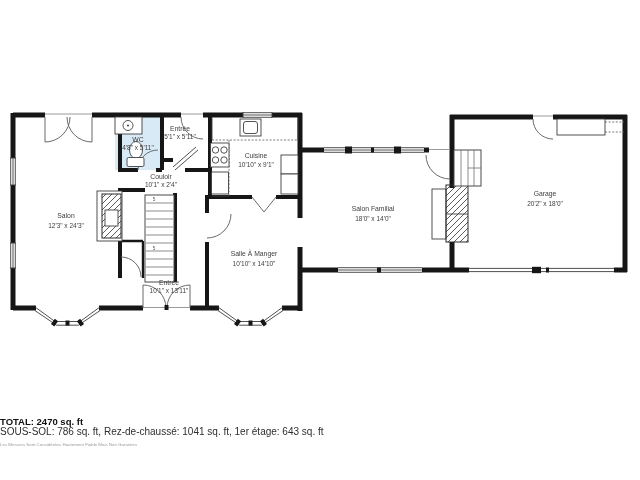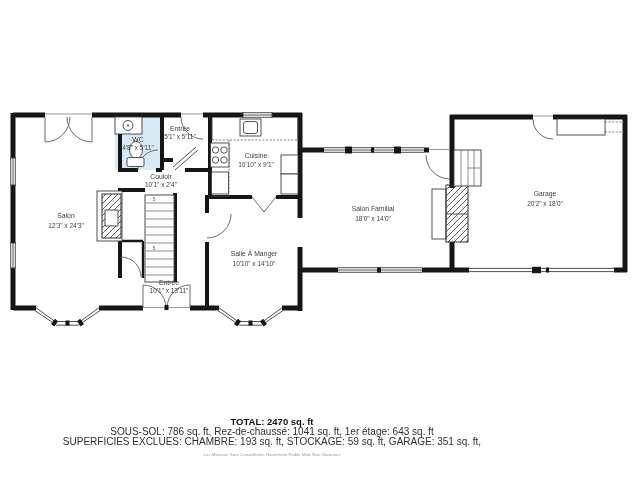--- a/index.html
+++ b/index.html
@@ -23,21 +23,21 @@
   .sill{stroke:#9a9a9a;stroke-width:1;fill:none;}
   .fixture{stroke:#3f3f3f;stroke-width:0.9;fill:#fff;}
   .fixture-dash{stroke:#5a5a5a;stroke-width:0.8;fill:none;stroke-dasharray:2,1.6;}
   .hatched{fill:url(#hatch);stroke:#2a2a2a;stroke-width:1;}
   .tread{stroke:#6f6f6f;stroke-width:0.8;fill:none;}
   .stairbox{stroke:#4a4a4a;stroke-width:1;fill:#fff;}
   .room-label{font-size:6.8px;fill:var(--labeltext);text-anchor:middle;}
   .room-dims{font-size:6.5px;fill:var(--labeltext);text-anchor:middle;}
   .stair-num{font-size:4.6px;fill:#555;text-anchor:middle;}
   
-  #footer{position:absolute;left:0;top:416px;width:544px;text-align:center;color:#2e2e2e;}
+  #footer{position:absolute;left:0;top:416px;width:544px;text-align:left;color:#2e2e2e;}
   .f-total{font-size:9.5px;font-weight:bold;color:#111;line-height:11px;}
   .f-line{font-size:10px;line-height:10.2px;}
   .f-disclaimer{font-size:4.4px;color:#9a9a9a;margin-top:5px;line-height:6px;}
 </style>
 </head>
 <body>
 
 <svg id="plan-svg" width="640" height="480" viewBox="0 0 640 480">
   <defs>
     <pattern id="hatch" patternUnits="userSpaceOnUse" width="6" height="6">
@@ -254,15 +254,14 @@
   </g>
   <g>
     <text class="room-label" x="545" y="196">Garage</text>
     <text class="room-dims" x="545" y="206">20'2" x 18'0"</text>
   </g>
 </svg>
 
 <div id="footer">
   <div class="f-total">TOTAL: 2470 sq. ft</div>
   <div class="f-line">SOUS-SOL: 786 sq. ft, Rez-de-chaussé: 1041 sq. ft, 1er étage: 643 sq. ft</div>
-  <div class="f-line">SUPERFICIES EXCLUES: CHAMBRE: 193 sq. ft, STOCKAGE: 59 sq. ft, GARAGE: 351 sq. ft,</div>
   <div class="f-disclaimer">Les Mesures Sont Considérées Hautement Fiable Mais Non Garanties</div>
 </div>
 
 </body></html>

